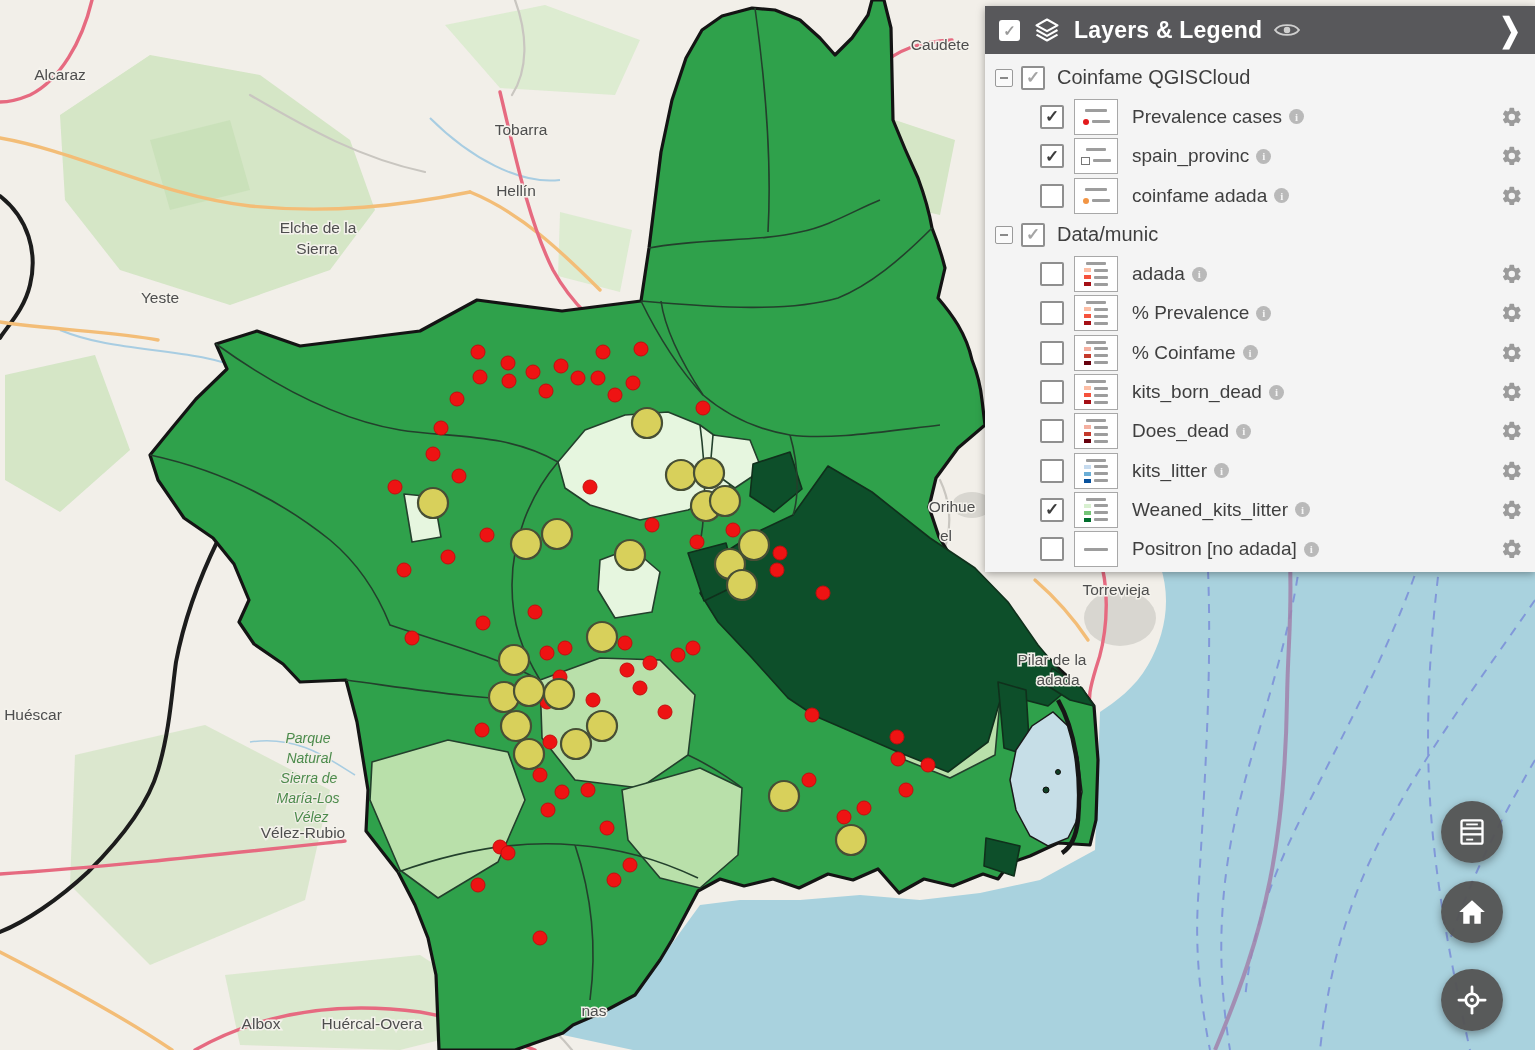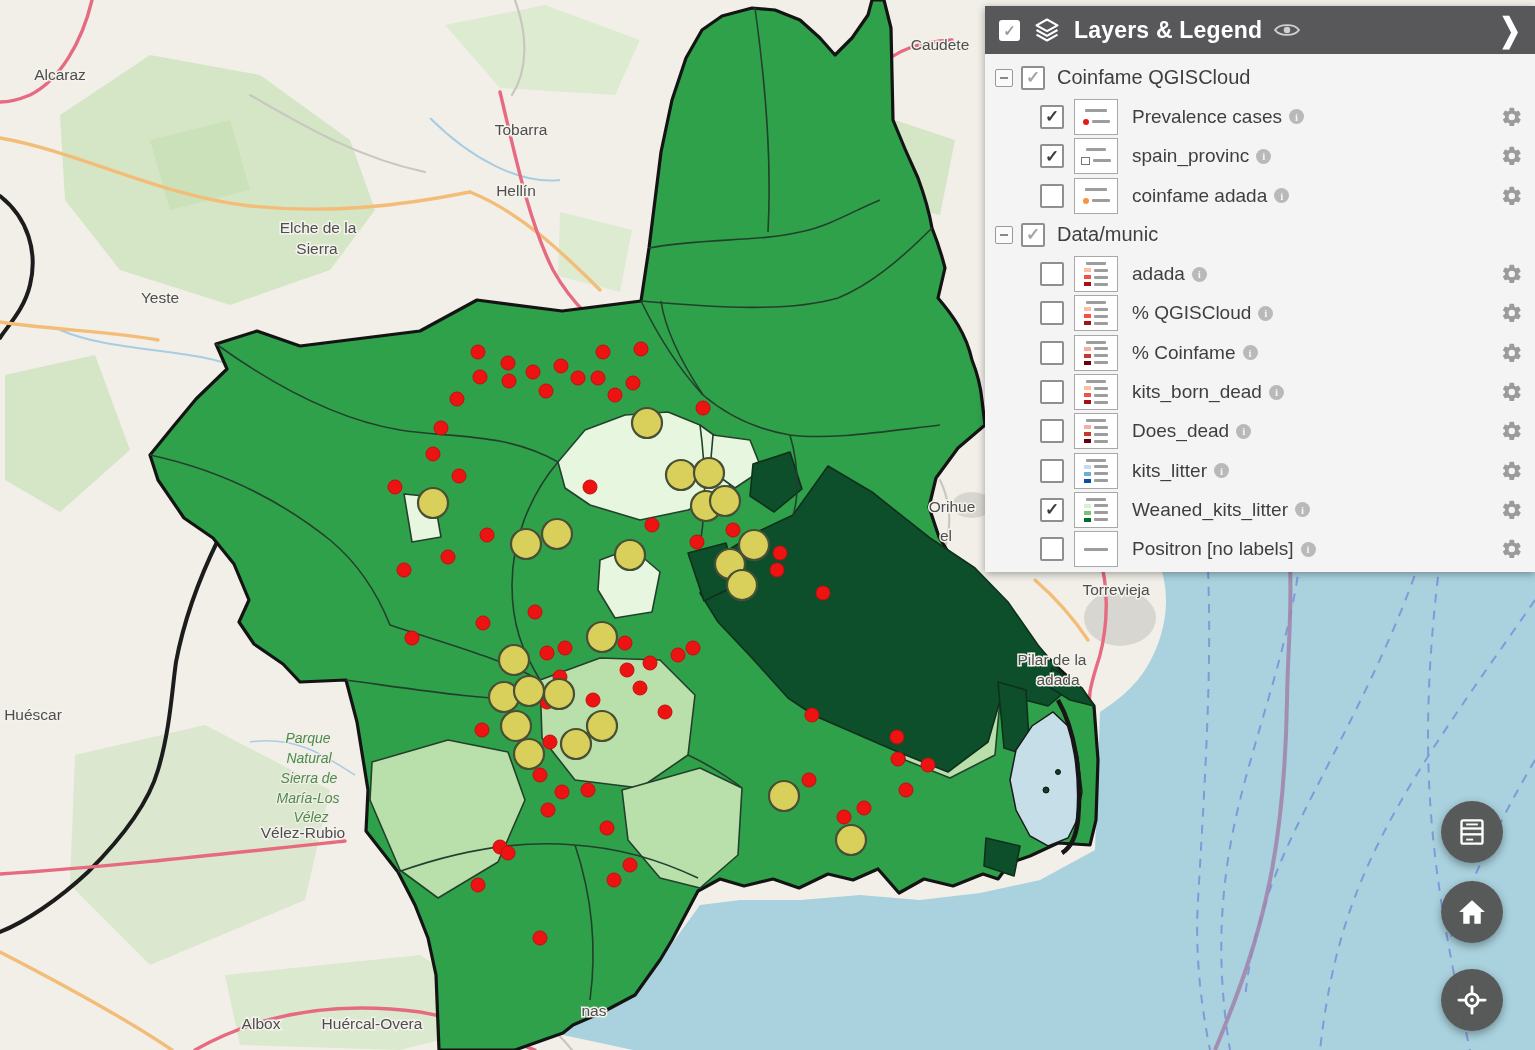--- a/index.html
+++ b/index.html
@@ -427,21 +427,21 @@
             </span>
             <span class="trow">
               <i class="sw" style="background:#f5523c"></i>
               <i class="tline" style="width:40%"></i>
             </span>
             <span class="trow">
               <i class="sw" style="background:#a50f15"></i>
               <i class="tline" style="width:40%"></i>
             </span>
           </span>
-          <span class="lbl">% QGISCloud</span>
+          <span class="lbl">% Prevalence</span>
           <span class="info-icon">i</span>
           <span class="spacer"></span>
           <svg class="gear" viewBox="0 0 24 24" fill="#9b9b9b">
             <path d="M19.14,12.94a7.49,7.49,0,0,0,.05-.94,7.49,7.49,0,0,0-.05-.94l2.11-1.65a.5.5,0,0,0,.12-.64l-2-3.46a.5.5,0,0,0-.61-.22l-2.49,1a7.31,7.31,0,0,0-1.62-.94l-.38-2.65A.49.49,0,0,0,13.78,2H9.78a.49.49,0,0,0-.49.42L8.91,5.07a7.31,7.31,0,0,0-1.62.94l-2.49-1a.5.5,0,0,0-.61.22l-2,3.46a.5.5,0,0,0,.12.64L4.42,11a7.49,7.49,0,0,0-.05.94,7.49,7.49,0,0,0,.05.94L2.31,14.59a.5.5,0,0,0-.12.64l2,3.46a.5.5,0,0,0,.61.22l2.49-1a7.31,7.31,0,0,0,1.62.94l.38,2.65a.49.49,0,0,0,.49.42h4a.49.49,0,0,0,.49-.42l.38-2.65a7.31,7.31,0,0,0,1.62-.94l2.49,1a.5.5,0,0,0,.61-.22l2-3.46a.5.5,0,0,0-.12-.64ZM11.78,15.5a3.5,3.5,0,1,1,3.5-3.5A3.5,3.5,0,0,1,11.78,15.5Z"></path>
           </svg>
         </div>
         <div class="row item">
           <span class="cb ">
             <span>✓</span>
           </span>
@@ -571,21 +571,21 @@
             <path d="M19.14,12.94a7.49,7.49,0,0,0,.05-.94,7.49,7.49,0,0,0-.05-.94l2.11-1.65a.5.5,0,0,0,.12-.64l-2-3.46a.5.5,0,0,0-.61-.22l-2.49,1a7.31,7.31,0,0,0-1.62-.94l-.38-2.65A.49.49,0,0,0,13.78,2H9.78a.49.49,0,0,0-.49.42L8.91,5.07a7.31,7.31,0,0,0-1.62.94l-2.49-1a.5.5,0,0,0-.61.22l-2,3.46a.5.5,0,0,0,.12.64L4.42,11a7.49,7.49,0,0,0-.05.94,7.49,7.49,0,0,0,.05.94L2.31,14.59a.5.5,0,0,0-.12.64l2,3.46a.5.5,0,0,0,.61.22l2.49-1a7.31,7.31,0,0,0,1.62.94l.38,2.65a.49.49,0,0,0,.49.42h4a.49.49,0,0,0,.49-.42l.38-2.65a7.31,7.31,0,0,0,1.62-.94l2.49,1a.5.5,0,0,0,.61-.22l2-3.46a.5.5,0,0,0-.12-.64ZM11.78,15.5a3.5,3.5,0,1,1,3.5-3.5A3.5,3.5,0,0,1,11.78,15.5Z"></path>
           </svg>
         </div>
         <div class="row item">
           <span class="cb ">
             <span>✓</span>
           </span>
           <span class="thumb">
             <i class="tline" style="width:65%"></i>
           </span>
-          <span class="lbl">Positron [no labels]</span>
+          <span class="lbl">Positron [no adada]</span>
           <span class="info-icon">i</span>
           <span class="spacer"></span>
           <svg class="gear" viewBox="0 0 24 24" fill="#9b9b9b">
             <path d="M19.14,12.94a7.49,7.49,0,0,0,.05-.94,7.49,7.49,0,0,0-.05-.94l2.11-1.65a.5.5,0,0,0,.12-.64l-2-3.46a.5.5,0,0,0-.61-.22l-2.49,1a7.31,7.31,0,0,0-1.62-.94l-.38-2.65A.49.49,0,0,0,13.78,2H9.78a.49.49,0,0,0-.49.42L8.91,5.07a7.31,7.31,0,0,0-1.62.94l-2.49-1a.5.5,0,0,0-.61.22l-2,3.46a.5.5,0,0,0,.12.64L4.42,11a7.49,7.49,0,0,0-.05.94,7.49,7.49,0,0,0,.05.94L2.31,14.59a.5.5,0,0,0-.12.64l2,3.46a.5.5,0,0,0,.61.22l2.49-1a7.31,7.31,0,0,0,1.62.94l.38,2.65a.49.49,0,0,0,.49.42h4a.49.49,0,0,0,.49-.42l.38-2.65a7.31,7.31,0,0,0,1.62-.94l2.49,1a.5.5,0,0,0,.61-.22l2-3.46a.5.5,0,0,0-.12-.64ZM11.78,15.5a3.5,3.5,0,1,1,3.5-3.5A3.5,3.5,0,0,1,11.78,15.5Z"></path>
           </svg>
         </div>
       </div>
   </div>
 
   <div class="map-btn" style="left:1441px;top:801px;">

